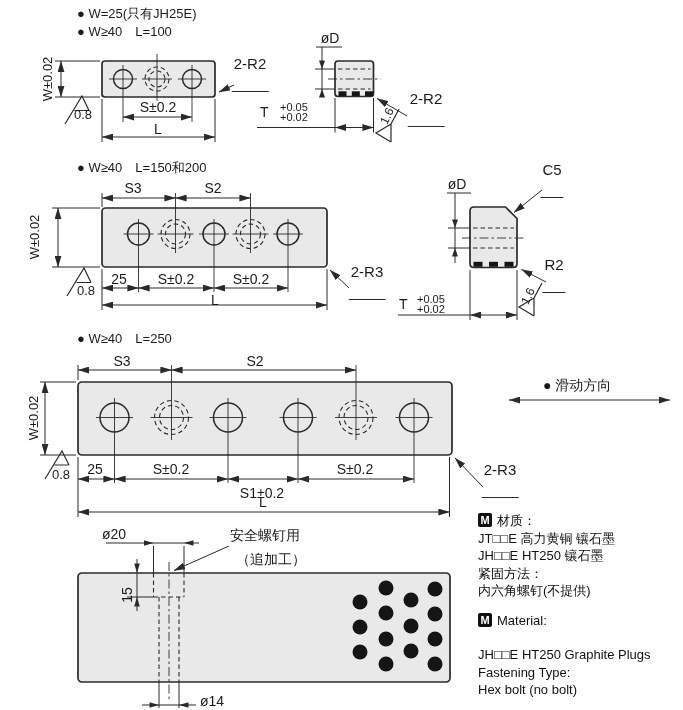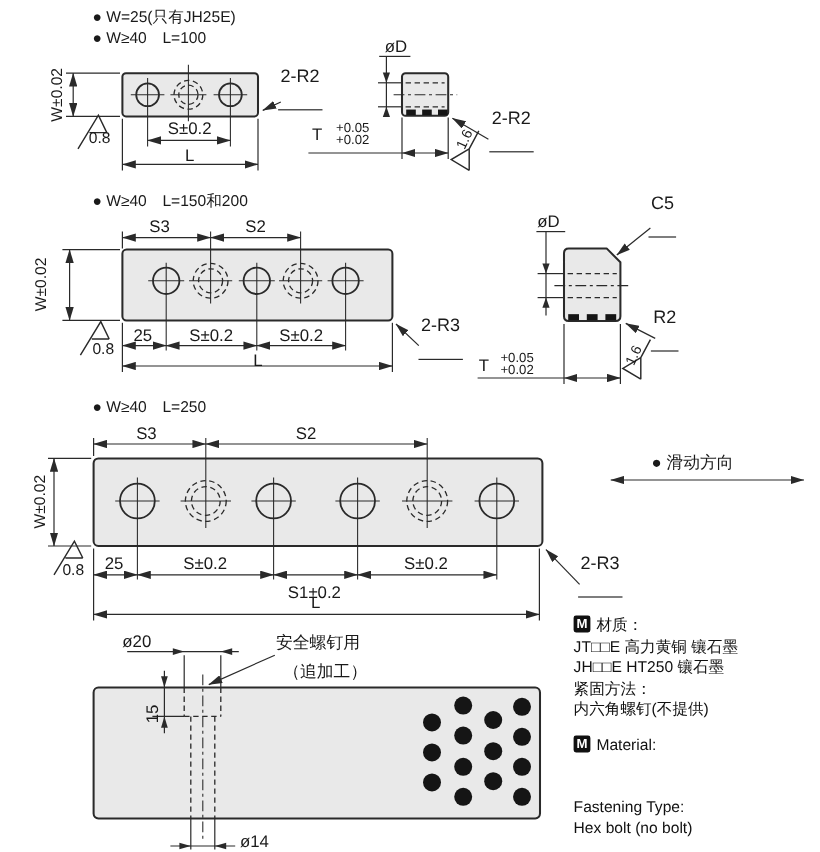--- a/index.html
+++ b/index.html
@@ -289,16 +289,17 @@
 
 <div class="badge" style="left:478px;top:513px;">M</div>
 <div class="note" style="left:497px;top:514px;">材质：</div>
 <div class="note" style="left:478px;top:532px;">JT□□E 高力黄铜 镶石墨</div>
 <div class="note" style="left:478px;top:549px;">JH□□E HT250 镶石墨</div>
 <div class="note" style="left:478px;top:567px;">紧固方法：</div>
 <div class="note" style="left:478px;top:584px;">内六角螺钉(不提供)</div>
 
 <div class="badge" style="left:478px;top:613px;">M</div>
 <div class="note" style="left:497px;top:614px;">Material:</div>
+<div class="note" style="left:478px;top:648px;">JH□□E HT250 Graphite Plugs</div>
 <div class="note" style="left:478px;top:666px;">Fastening Type:</div>
 <div class="note" style="left:478px;top:683px;">Hex bolt (no bolt)</div>
 
 </div>
 
 </body></html>

